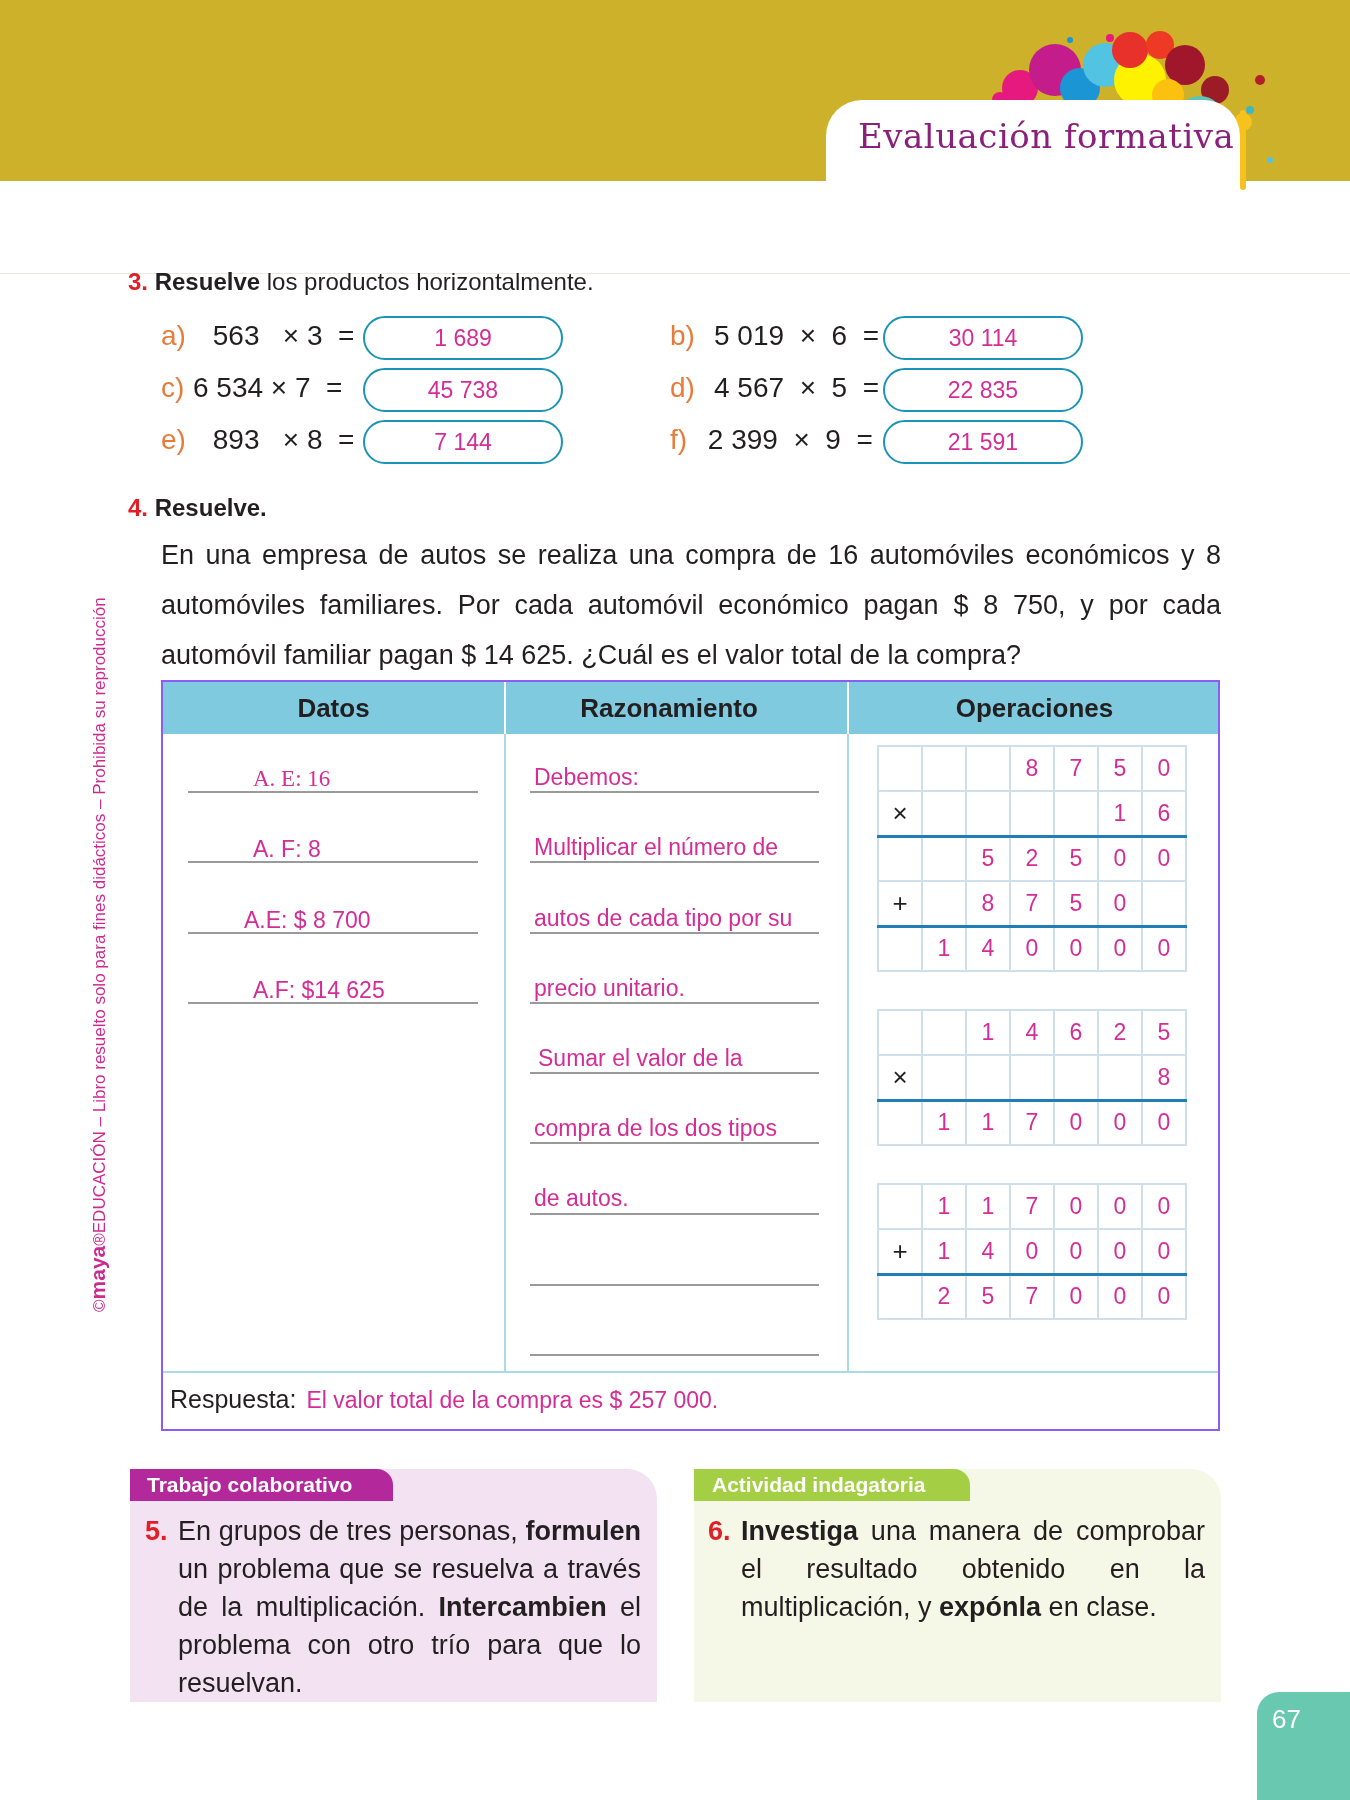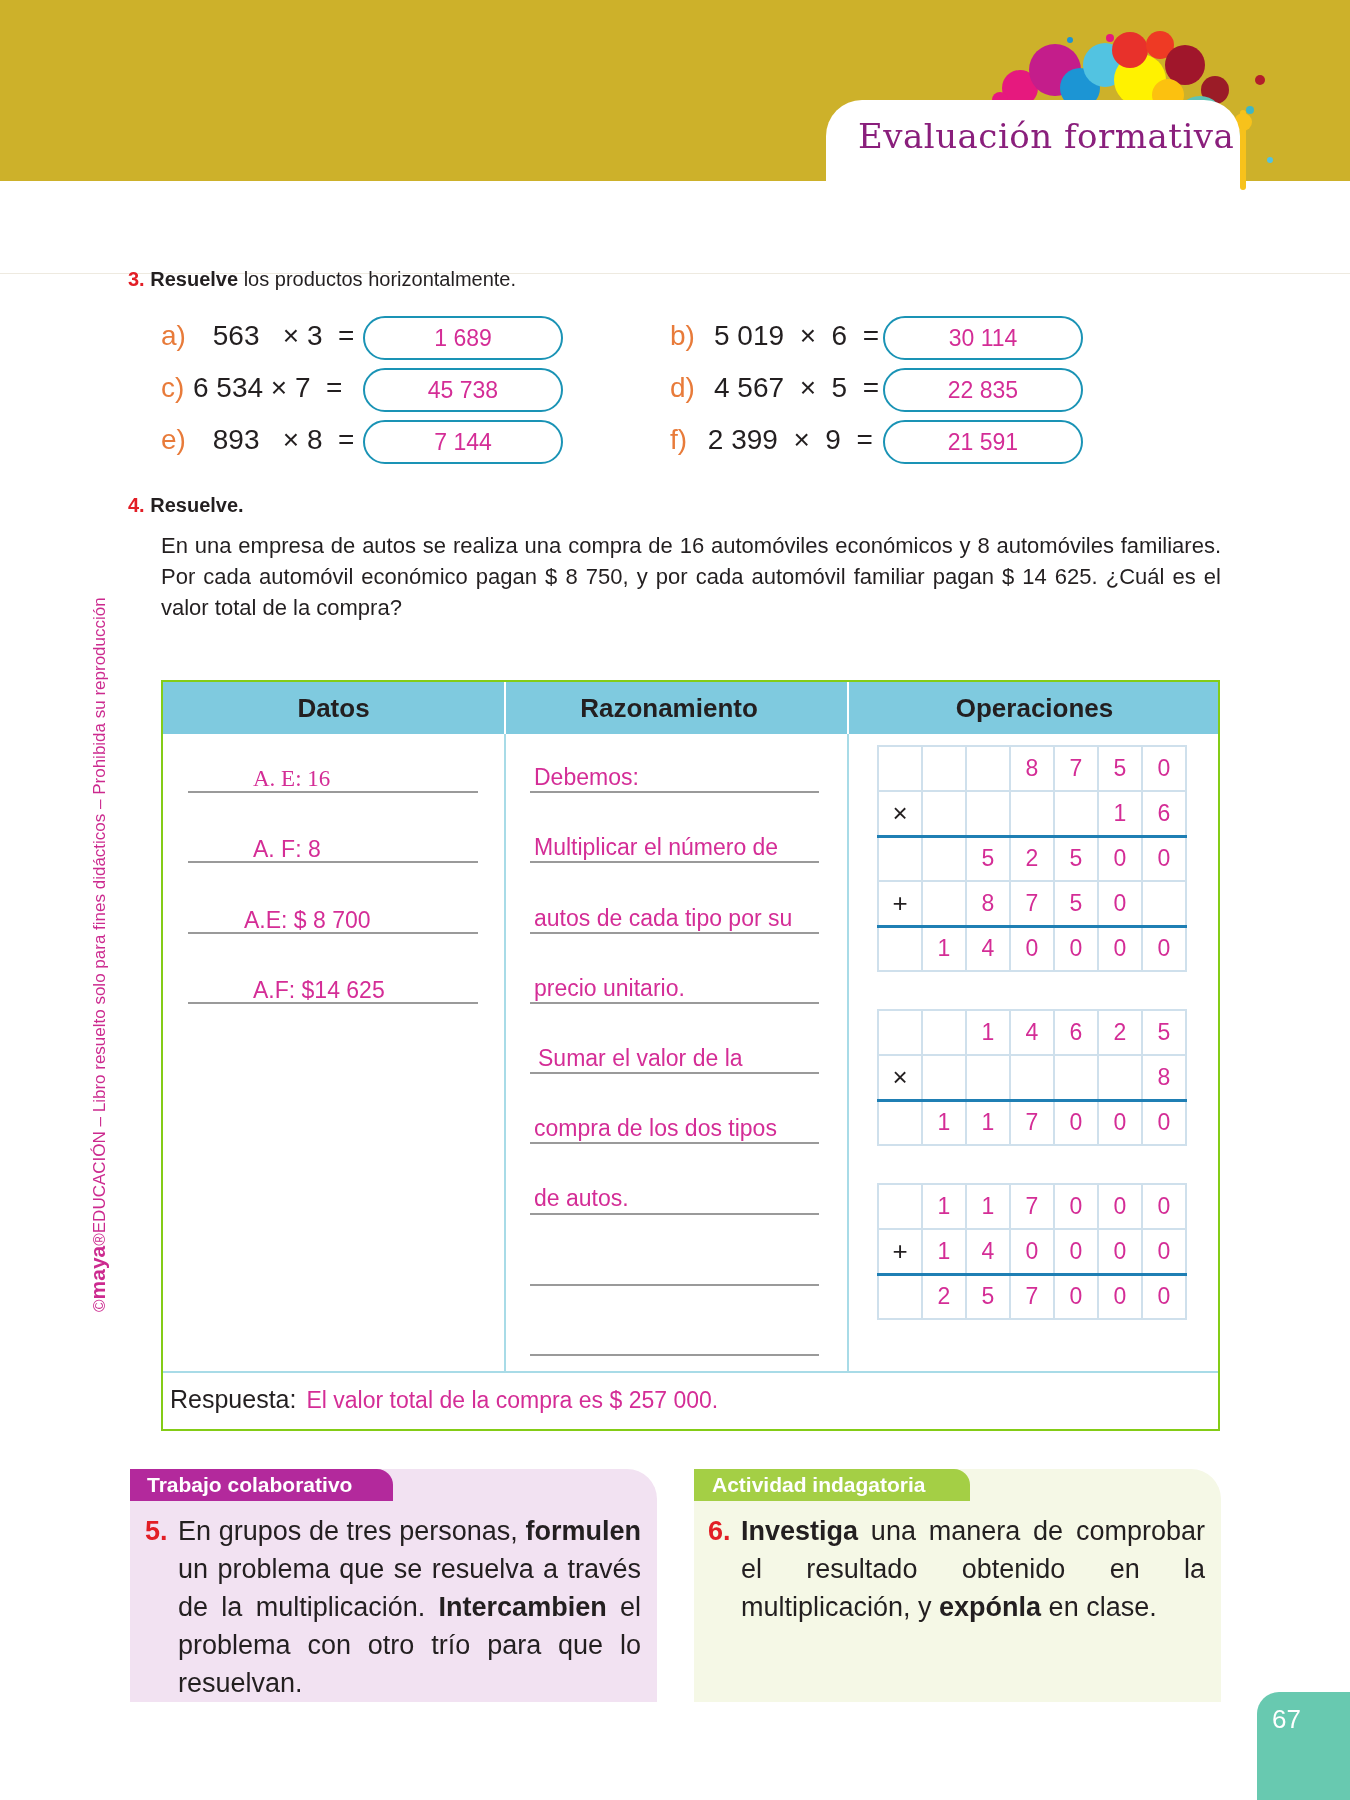--- a/index.html
+++ b/index.html
@@ -9,31 +9,31 @@
   .banner { position: absolute; left: 0; top: 0; width: 1350px; height: 181px; background: #cdb12a; }
   .splash { position: absolute; left: 960px; top: 10px; width: 340px; height: 210px; }
   .title-tab { position: absolute; left: 826px; top: 100px; width: 414px; height: 120px; background: #fff; border-radius: 36px 36px 0 0; }
   .title-text { position: absolute; left: 858px; top: 116px; font-family: "DejaVu Serif", "Liberation Serif", serif; font-size: 34px; color: #8a1f7c; letter-spacing: 0.5px; }
   .top-rule { position: absolute; left: 0; top: 273px; width: 1350px; height: 1px; background: #eeeae0; }
 
   .side-note { position: absolute; left: 86px; top: 1312px; transform-origin: 0 0; transform: rotate(-90deg); white-space: nowrap; font-size: 17px; color: #cc2a8f; }
   .side-note .brand { font-weight: bold; font-size: 21px; }
 
   .q-num { color: #e21e26; font-weight: bold; }
-  .q-head { position: absolute; font-size: 20px; color: #231f20; }
+  .q-head { position: absolute; font-size: 24px; color: #231f20; }
   .q-head b { font-weight: bold; }
 
   .eq { position: absolute; font-size: 28px; color: #231f20; display: flex; align-items: center; }
   .eq .lbl { color: #e87b3a; width: 44px; display: inline-block; }
   .eq .expr { white-space: pre; }
   .ans-pill { position: absolute; width: 200px; height: 44px; border: 2.5px solid #1a93b5; border-radius: 22px; display: flex; align-items: center; justify-content: center; font-size: 23px; color: #d42d96; }
 
-  .para { position: absolute; left: 161px; top: 530px; width: 1060px; font-size: 22px; line-height: 31px; color: #231f20; text-align: justify; }
-
-  .table-box { position: absolute; left: 161px; top: 680px; width: 1059px; height: 751px; border: 2px solid #84cc16; }
+  .para { position: absolute; left: 161px; top: 530px; width: 1060px; font-size: 27px; line-height: 50px; color: #231f20; text-align: justify; }
+
+  .table-box { position: absolute; left: 161px; top: 680px; width: 1059px; height: 751px; border: 2px solid #8b5cf6; }
   .thead { position: absolute; left: 0; top: 0; width: 100%; height: 52px; background: #7fcadf; }
   .th { position: absolute; top: 0; height: 52px; display: flex; align-items: center; justify-content: center; font-weight: bold; font-size: 26px; color: #231f20; }
   .vline { position: absolute; top: 0; width: 2px; height: 689px; background: #a8dbe7; }
   .hline-resp { position: absolute; left: 0; top: 689px; width: 100%; height: 2px; background: #a8dbe7; }
 
   .rule-line { position: absolute; height: 2px; background: #9a9a9a; }
   .magenta { color: #d42d96; }
   .line-text { position: absolute; font-size: 23px; color: #d42d96; white-space: nowrap; }
 
   .grid { position: absolute; border-collapse: collapse; }

